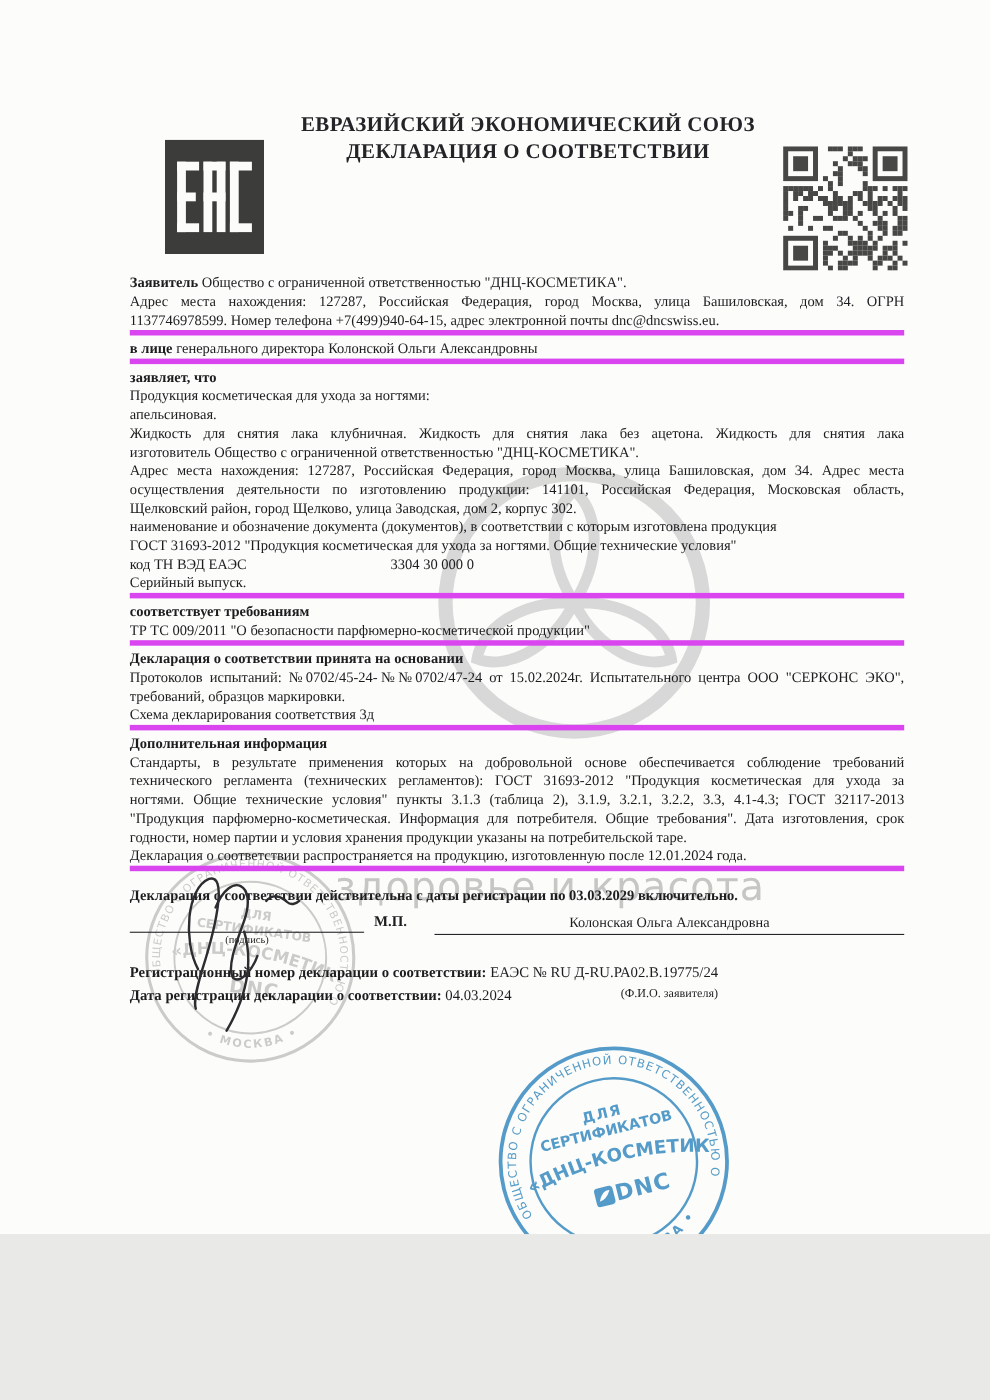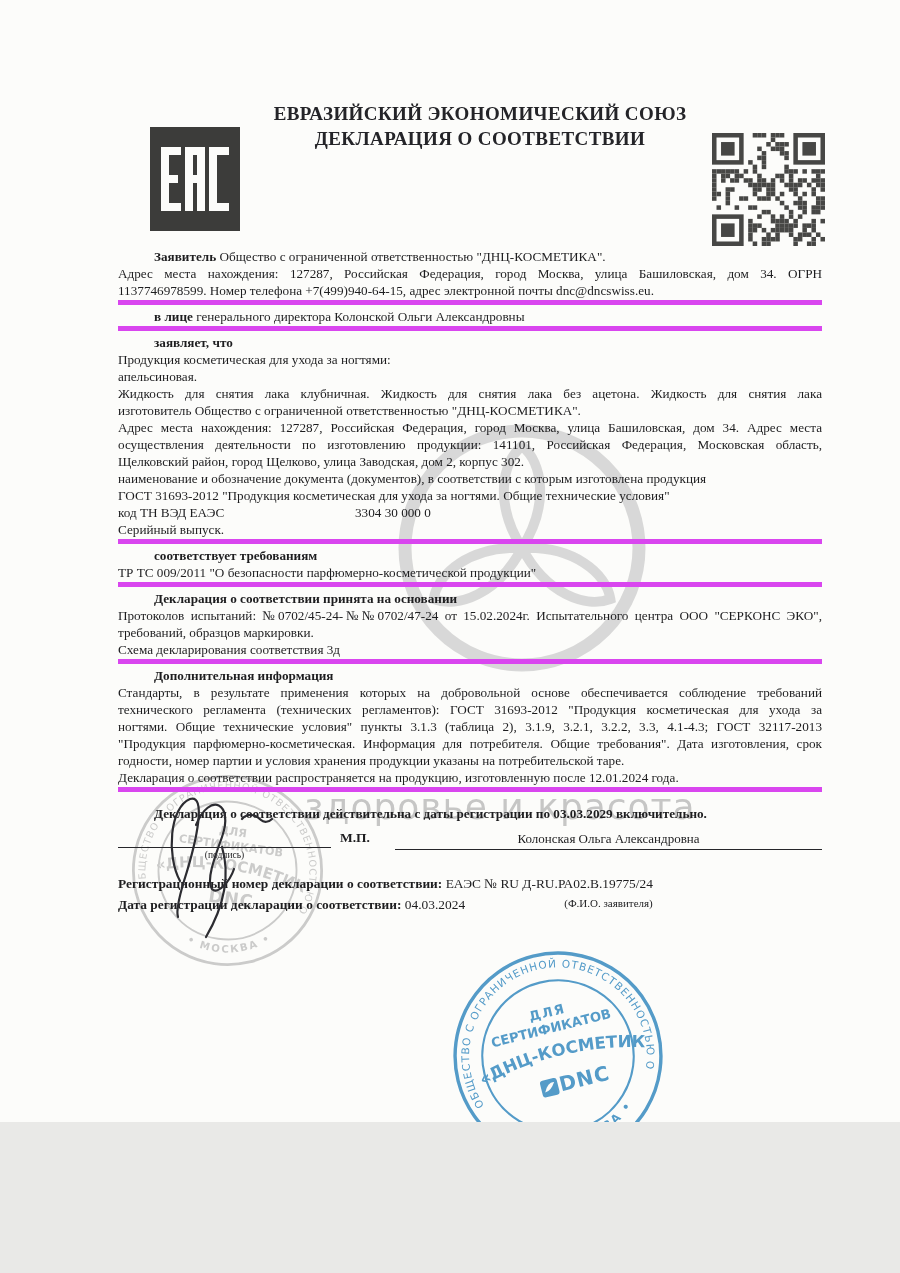--- a/index.html
+++ b/index.html
@@ -30,21 +30,21 @@
   }
   
   .body-lines{
     position:absolute;left:118px;top:248px;width:704px;z-index:2;
     font-size:13.2px;line-height:17px;
   }
   .line{position:relative;min-height:17px;}
   .line.just{text-align:justify;text-align-last:justify;}
   .line.hr{border-bottom:5px solid #d946ef;padding-bottom:1px;margin-bottom:3px;}
   .line.gap{margin-top:13px;}
-  .line b{font-weight:bold;margin-left:36px;}
+  .line b{font-weight:bold;}
   .line .tab2{position:absolute;left:237px;top:0;}
   
   .sig-line-left{position:absolute;left:118px;top:847px;width:213px;border-top:1.6px solid #26262a;z-index:2;}
   .sig-podpis{position:absolute;left:118px;top:850px;width:213px;text-align:center;font-size:9.5px;z-index:2;}
   .sig-mp{position:absolute;left:340px;top:830px;font-weight:bold;font-size:13.5px;z-index:2;}
   .sig-name{position:absolute;left:395px;top:831px;width:427px;text-align:center;font-size:13px;z-index:2;}
   .sig-name-line{position:absolute;left:395px;top:849px;width:427px;border-top:1.4px solid #26262a;z-index:2;}
   .sig-fio{position:absolute;left:395px;top:851px;width:427px;text-align:center;font-size:11px;z-index:2;margin-top:46px;}
   .reg-row{position:absolute;left:118px;width:704px;font-size:13.4px;z-index:2;}
   .reg-row b{font-weight:bold;}

